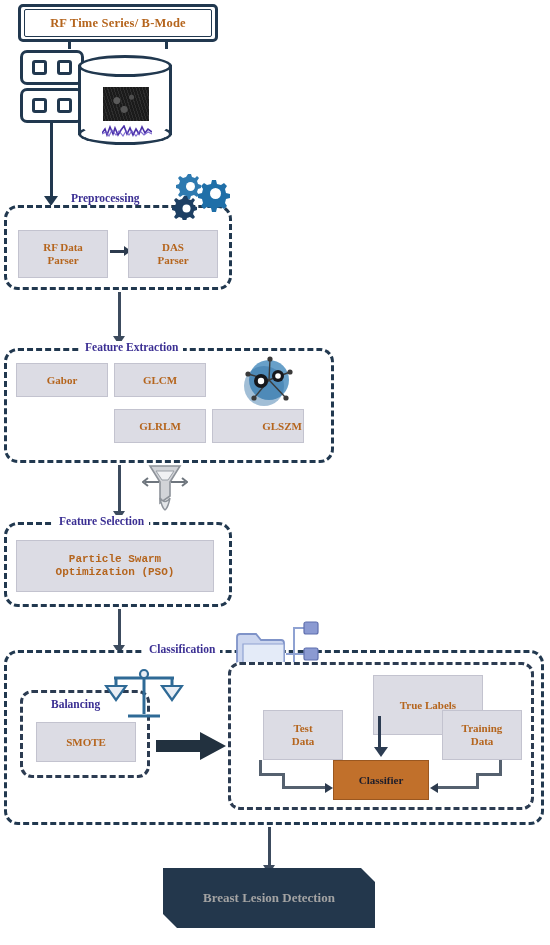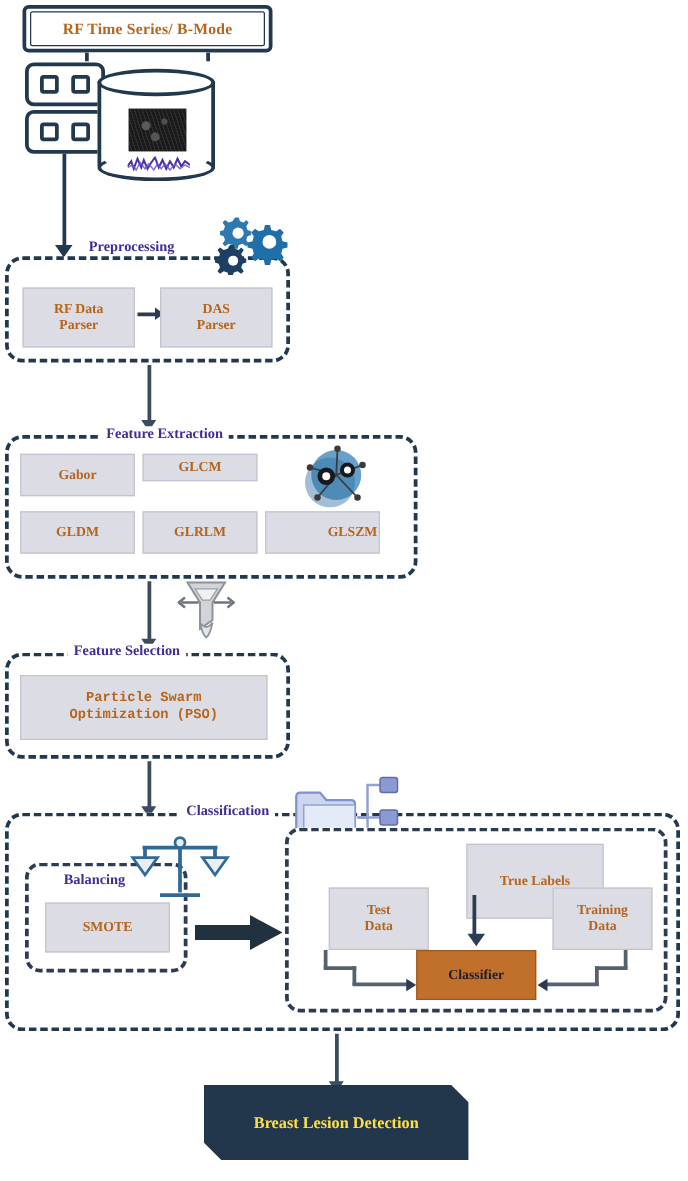--- a/index.html
+++ b/index.html
@@ -87,21 +87,21 @@
   
   #blk-rfparser{left:18px;top:230px;width:90px;height:48px;}
   #blk-das{left:128px;top:230px;width:90px;height:48px;}
   .mini-arrow{left:110px;top:250px;width:16px;height:3px;background:#2d3b4e;}
   .mini-arrow-head{left:124px;top:246px;width:0;height:0;
     border-top:5px solid transparent;border-bottom:5px solid transparent;
     border-left:7px solid #2d3b4e;}
 
   
   #blk-gabor{left:16px;top:363px;width:92px;height:34px;}
-  #blk-glcm{left:114px;top:363px;width:92px;height:22px;}
+  #blk-glcm{left:114px;top:363px;width:92px;height:34px;}
   #blk-gldm{left:16px;top:409px;width:92px;height:34px;}
   #blk-glrlm{left:114px;top:409px;width:92px;height:34px;text-align:right;}
   #blk-glszm{left:212px;top:409px;width:92px;height:34px;padding-left:48px;}
 
   
   #blk-pso{left:16px;top:540px;width:198px;height:52px;font-family:Liberation Mono, monospace;}
 
   
   .vline{background:#3c4b5e;width:3px;}
   .varrow{width:0;height:0;border-left:6px solid transparent;
@@ -136,21 +136,21 @@
   .grey-arrow-r{width:0;height:0;border-top:5px solid transparent;
     border-bottom:5px solid transparent;border-left:8px solid #2d3b4e;position:absolute;}
   .grey-arrow-l{width:0;height:0;border-top:5px solid transparent;
     border-bottom:5px solid transparent;border-right:8px solid #2d3b4e;position:absolute;}
   .dark-arrow-d{width:0;height:0;border-left:7px solid transparent;
     border-right:7px solid transparent;border-top:10px solid #2c3c52;position:absolute;}
 
   
   #result-box{
     left:163px;top:868px;width:212px;height:60px;background:#23374c;
-    color:#fde047;font-weight:bold;font-size:13px;
+    color:#a3a3a3;font-weight:bold;font-size:13px;
     display:flex;align-items:center;justify-content:center;
     clip-path:polygon(0 0, calc(100% - 14px) 0, 100% 14px, 100% 100%, 14px 100%, 0 calc(100% - 14px));
     font-family:"Liberation Serif","DejaVu Serif",serif;
   }
 
   
   .icon{position:absolute;}
   #icon-gears{left:172px;top:170px;width:62px;height:50px;}
   #icon-molecule{left:240px;top:354px;width:58px;height:52px;}
   #icon-funnel{left:142px;top:462px;width:46px;height:52px;}
@@ -247,21 +247,20 @@
       <circle cx="30" cy="5" r="2.6"></circle>
     </g>
     <circle cx="21" cy="27" r="7" fill="#16181d"></circle>
       <circle cx="21" cy="27" r="3.2" fill="#ffffff"></circle>
     <circle cx="38" cy="22" r="6" fill="#16181d"></circle>
       <circle cx="38" cy="22" r="2.8" fill="#ffffff"></circle>
   </svg>
 
   <div class="abs block" id="blk-gabor">Gabor</div>
   <div class="abs block" id="blk-glcm">GLCM</div>
-  <div class="abs block" id="blk-gldm">GLDM</div>
   <div class="abs block" id="blk-glrlm">GLRLM</div>
   <div class="abs block" id="blk-glszm">GLSZM</div>
 
   <div class="abs vline" id="conn2-l"></div>
   <div class="abs varrow" id="conn2-a"></div>
 
   <svg class="icon" id="icon-funnel" viewBox="0 0 46 52">
     <path d="M8 4 h30 l-10 16 v14 l-10 7 v-21 z" fill="#d2d4d8" stroke="#8d9299" stroke-width="1.6"></path>
     <path d="M14 9 h18 l-6 9 h-6 z" fill="#f0f1f3" stroke="#9aa0a7" stroke-width="1"></path>
     <path d="M18 36 q5 7 10 0 q-2 10 -5 12 q-3 -2 -5 -12z" fill="#e3e5e8" stroke="#8d9299" stroke-width="1.4"></path>

